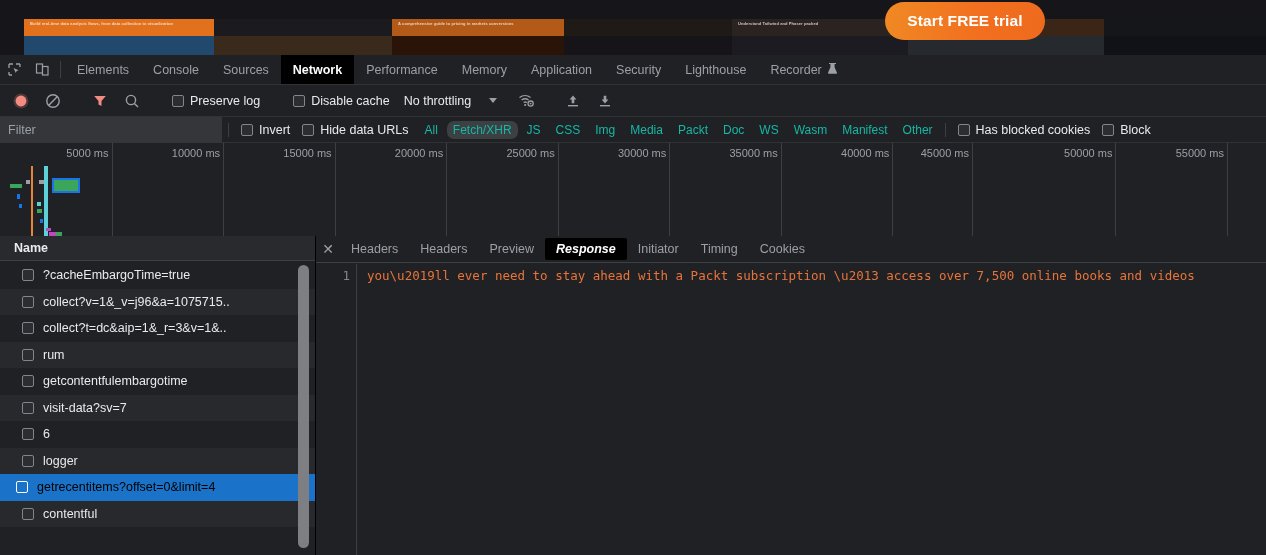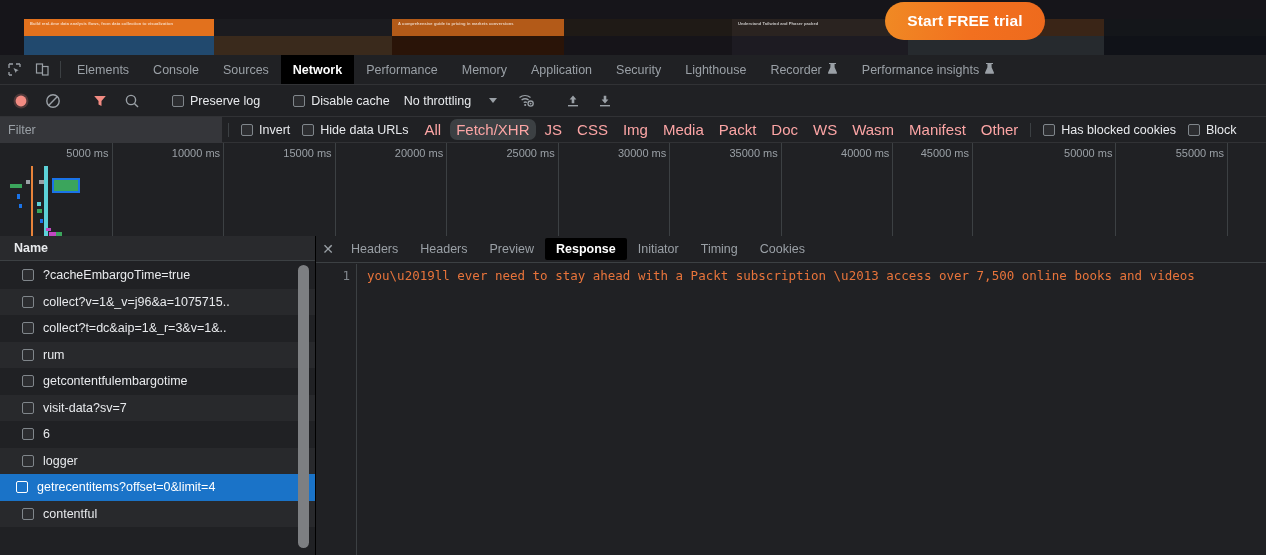--- a/index.html
+++ b/index.html
@@ -57,21 +57,21 @@
   .caret { width:0;height:0;border-left:4px solid transparent;border-right:4px solid transparent;
     border-top:5px solid #9aa0a6; }
 
   
   .filterbar { height:26px; display:flex; align-items:center;
     border-bottom:1px solid #313235; background:#202124; }
   .filterinput { width:222px; height:26px; background:#35363a; border:none;
     color:#e8eaed; font-size:12.5px; padding:0 8px; outline:none;
     font-family:"Liberation Sans", sans-serif; }
   .filterinput::placeholder { color:#9aa0a6; }
-  .ftype { font-size:15px; color:#fca5a5; padding:2px 6px; border-radius:7px;
+  .ftype { font-size:12px; color:#14b8a6; padding:2px 6px; border-radius:7px;
     cursor:pointer; white-space:nowrap; }
   .ftype.active { background:#3c4043; }
   .fsep { width:1px; height:14px; background:#3c4043; margin:0 6px; }
 
   
   .overview { height:97px; position:relative; background:#202124;
     border-bottom:1px solid #000; overflow:hidden; }
   .ovruler { position:absolute; left:0; top:0; right:0; height:23px; }
   .tick { position:absolute; top:0; height:97px; border-left:1px solid #3c4043; }
   .tick span { position:absolute; right:4px; top:4px; font-size:11px; color:#9aa0a6;
@@ -85,35 +85,35 @@
   .main { position:absolute; left:0; top:181px; right:0; bottom:0; display:flex; }
   .reqpanel { width:316px; position:relative; background:#202124;
     border-right:1px solid #000; }
   .reqhead { height:25px; display:flex; align-items:center; padding-left:14px;
     font-size:12.5px; font-weight:bold; color:#e8eaed; background:#292a2d;
     border-bottom:1px solid #3c4043; }
   .reqlist { position:absolute; left:0; top:26px; right:0; bottom:0; overflow:hidden; }
   .row { height:26.5px; display:flex; align-items:center; gap:9px; padding-left:22px;
     font-size:12.5px; color:#e8eaed; cursor:pointer; white-space:nowrap; overflow:hidden; }
   .row:nth-child(even) { background:#28292c; }
-  .row.sel { background:#1a73c8 !important; color:#ffffff;padding-left:16px; }
+  .row.sel { background:#1a73c8 !important; color:#000000;padding-left:16px; }
   .scroll { position:absolute; right:6px; top:27px; width:11px; bottom:0;
     background:#202124; }
   .thumb { position:absolute; left:0; top:2px; width:11px; height:283px;
     background:#7d7f82; border-radius:6px; }
 
   
   .detail { flex:1; position:relative; background:#202124; }
   .dtabs { height:27px; display:flex; align-items:center;
     border-bottom:1px solid #3c4043; background:#202124; }
   .xbtn { width:24px; display:flex; align-items:center; justify-content:center;
     color:#9aa0a6; font-size:14px; cursor:pointer; }
   .dtab { font-size:12.5px; color:#9aa0a6; padding:4px 11px; cursor:pointer;
     border-radius:2px; white-space:nowrap; }
-  .dtab.active { background:#000; color:#fff; font-weight:bold; }
+  .dtab.active { background:#000; color:#fff; font-weight:bold;font-style:italic; }
   .code { position:absolute; left:0; top:28px; right:0; bottom:0; background:#202124;
     display:flex; font-family:"DejaVu Sans Mono", monospace; font-size:12.5px; }
   .gutter { width:41px; text-align:right; padding:4px 6px 0 0; color:#80868b;
     border-right:1px solid #3c4043; user-select:none; }
   .codetext { padding:4px 0 0 10px; color:#e8743b; white-space:pre; overflow:hidden; }
 </style>
 </head>
 <body>
 
 <div id="page">
@@ -198,26 +198,20 @@
           <span>Application</span>
         </div>
         <div class="tab">
           <span>Security</span>
         </div>
         <div class="tab">
           <span>Lighthouse</span>
         </div>
         <div class="tab">
           <span>Recorder</span>
-          <span><svg width="11" height="12" viewBox="0 0 11 12">
-              <path d="M2 1h7v1H7.6v3.2l2.3 5.2a.9.9 0 0 1-.8 1.3H1.9a.9.9 0 0 1-.8-1.3L3.4 5.2V2H2z" fill="#9aa0a6"></path>
-            </svg></span>
-        </div>
-        <div class="tab">
-          <span>Performance insights</span>
           <span><svg width="11" height="12" viewBox="0 0 11 12">
               <path d="M2 1h7v1H7.6v3.2l2.3 5.2a.9.9 0 0 1-.8 1.3H1.9a.9.9 0 0 1-.8-1.3L3.4 5.2V2H2z" fill="#9aa0a6"></path>
             </svg></span>
         </div>
       </div>
   </div>
 
   <div class="toolbar">
     <div class="tbtn">
       <svg width="18" height="18" viewBox="0 0 18 18">

